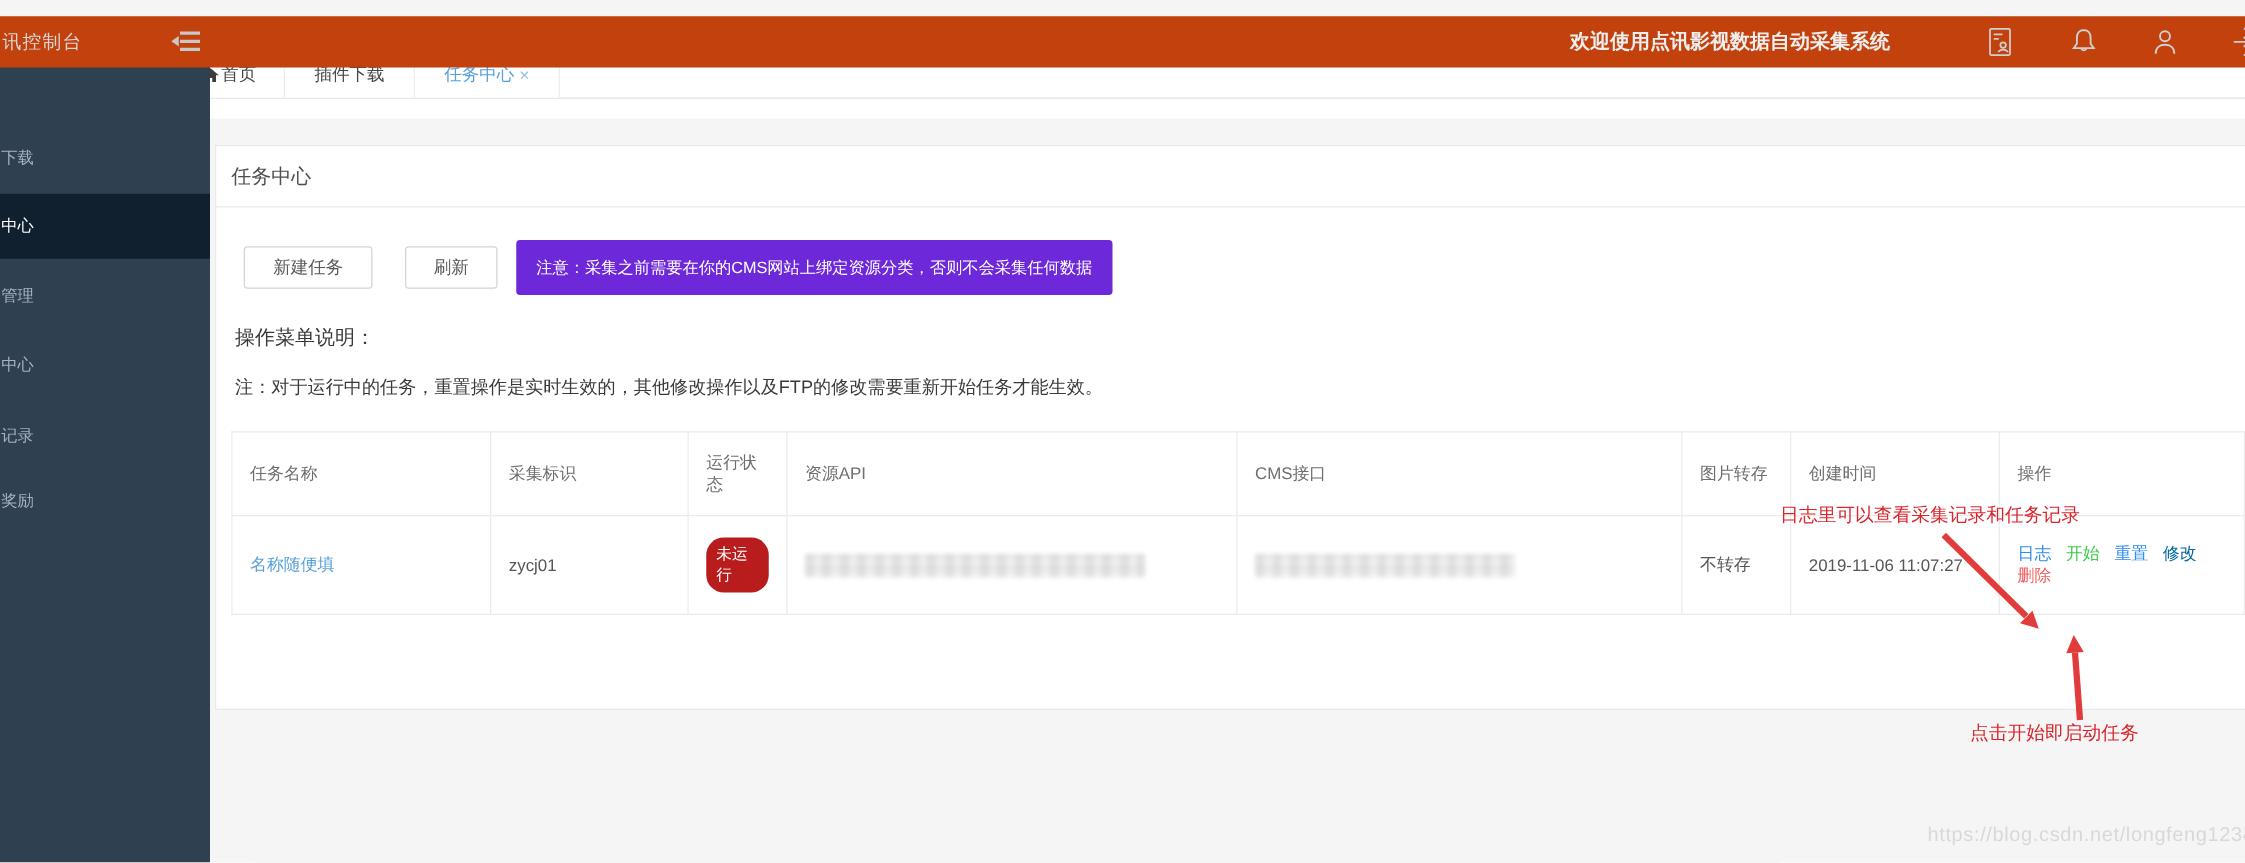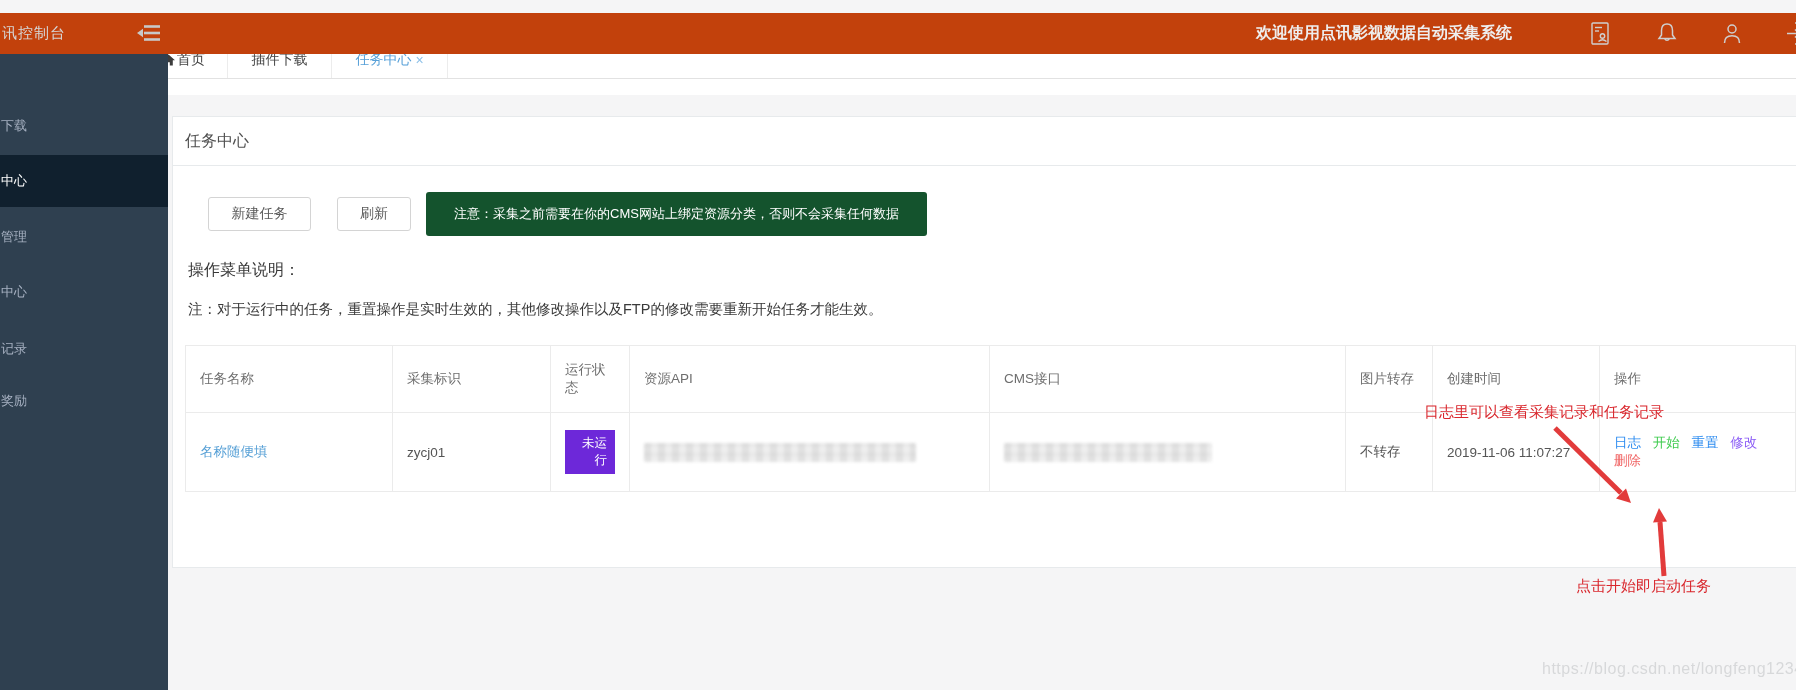--- a/index.html
+++ b/index.html
@@ -27,46 +27,46 @@
   .tab.active { color:#57a0d8; }
   .tab-close { color:#8fc1e8; font-size:14px; margin-left:2px; }
   .home-glyph { display:inline-block; line-height:0; }
 
   
   .content { position:absolute; left:140px; top:95px; right:0; bottom:0; background:#f5f5f6; }
   .card { position:absolute; left:32px; top:21px; right:-1px; height:452px; background:#ffffff; border:1px solid #e7eaec; }
   .card-title { padding:14px 12px 13px 12px; font-size:16px; color:#4f4f4f; border-bottom:1px solid #e7eaec; }
 
   .toolbar { margin:26px 0 0 22px; display:flex; align-items:center; }
-  .btn { background:#fff; border:1px solid #d4d4d4; border-radius:3px; font-size:14px; color:#5a5a5a; padding:7px 0; text-align:center; cursor:pointer;margin-left:13px; }
+  .btn { background:#fff; border:1px solid #d4d4d4; border-radius:3px; font-size:14px; color:#5a5a5a; padding:7px 0; text-align:center; cursor:pointer; }
   .btn-new { width:103px; }
   .btn-refresh { width:74px; margin-left:26px; }
-  .alert { margin-left:15px; background:#14532d; color:#ffffff; font-size:13px; padding:13px 28px; border-radius:3px; white-space:nowrap; }
+  .alert { margin-left:15px; background:#6d28d9; color:#ffffff; font-size:13px; padding:13px 16px; border-radius:3px; white-space:nowrap; }
 
   .help-title { margin:24px 0 16px 15px; font-size:16px; color:#383838; }
   ul.help { margin:12px 0 0 24px; padding-left:18px; width:880px; font-size:13.5px; color:#3a3a3a; line-height:21px; list-style:disc; }
   ul.help li { margin-bottom:1px; }
   .note { margin:19px 0 0 15px; font-size:14.5px; color:#3a3a3a; }
 
   table.tasks { margin:26px 0 0 12px; border-collapse:collapse; width:calc(100% - 12px); table-layout:fixed; }
   table.tasks th, table.tasks td { border:1px solid #ebebeb; text-align:left; vertical-align:middle; }
   table.tasks th { font-weight:normal; color:#6e6e6e; font-size:13.5px; padding:15px 14px; }
   table.tasks td { padding:17px 14px; font-size:13.5px; color:#555555; }
   .name-link { color:#57a0d6; cursor:pointer; }
-  .badge { display:inline-block; background:#6d28d9; color:#fff; font-size:12.5px; padding:5px 8px; border-radius:0;text-align:right; }
+  .badge { display:inline-block; background:#b91c1c; color:#fff; font-size:12.5px; padding:5px 8px; border-radius:14px; }
   .blur { height:19px; width:272px; border-radius:2px;
           background-image:
             repeating-linear-gradient(90deg, rgba(214,214,214,.55) 0 7px, rgba(238,238,238,.55) 7px 14px),
             repeating-linear-gradient(0deg, #efefef 0 5px, #e3e3e3 5px 10px);
           filter:blur(1.6px); }
   .blur.cms { width:208px; }
   .actions span { margin-right:8px; cursor:pointer; white-space:nowrap; }
   .actions span:last-child { margin-right:0; }
   .a-log { color:#2d8cf0; } .a-start { color:#3ecb4e; } .a-reset { color:#2d8cf0; }
-  .a-edit { color:#8b5cf6; } .a-del { color:#f06060; }
+  .a-edit { color:#0369a1; } .a-del { color:#f06060; }
 
   
   .tip { position:absolute; color:#d9262c; font-size:15px; white-space:nowrap; z-index:40; }
   .tip1 { left:1424px; top:403px; }
   .tip2 { left:1576px; top:577px; }
   .arrow-svg { position:absolute; z-index:40; pointer-events:none; }
   .arrow1 { left:1545px; top:424px; }
   .arrow2 { left:1642px; top:500px; }
 
   .watermark { position:absolute; left:1542px; top:660px; font-size:16px; color:#c4c6c8; opacity:.6; letter-spacing:.5px; z-index:5; }

